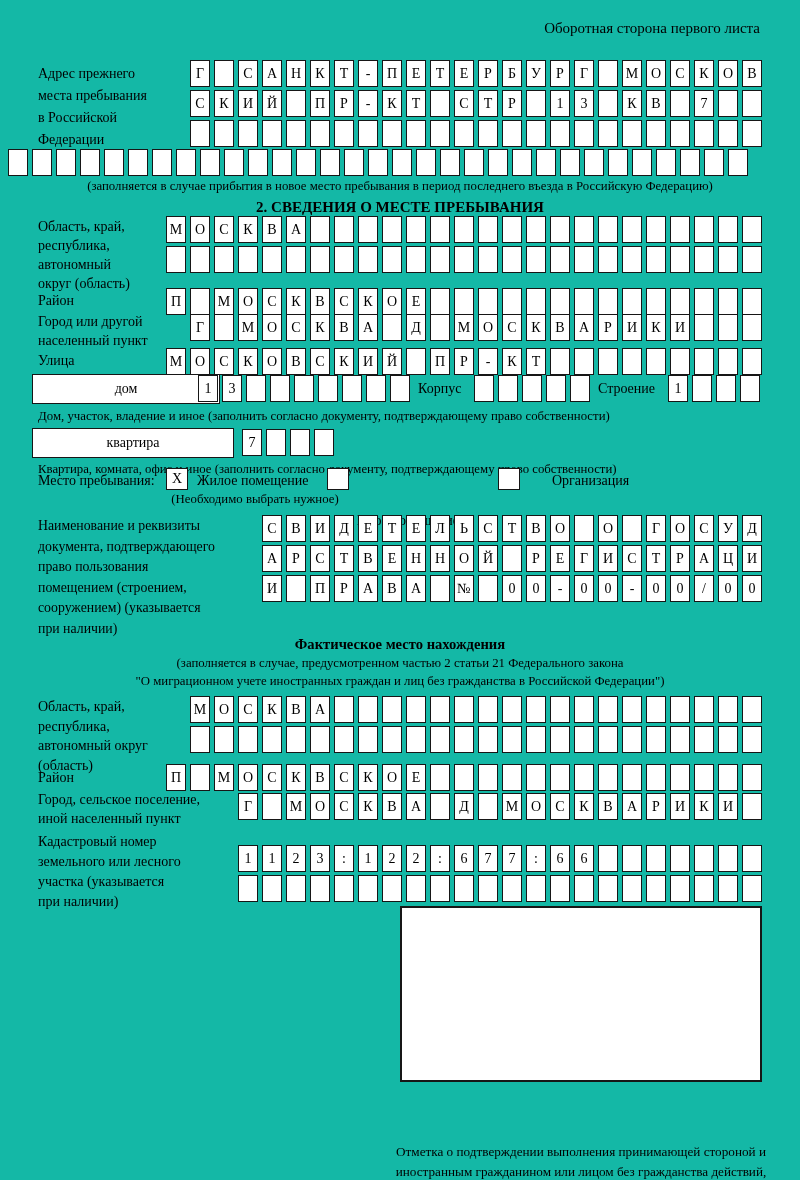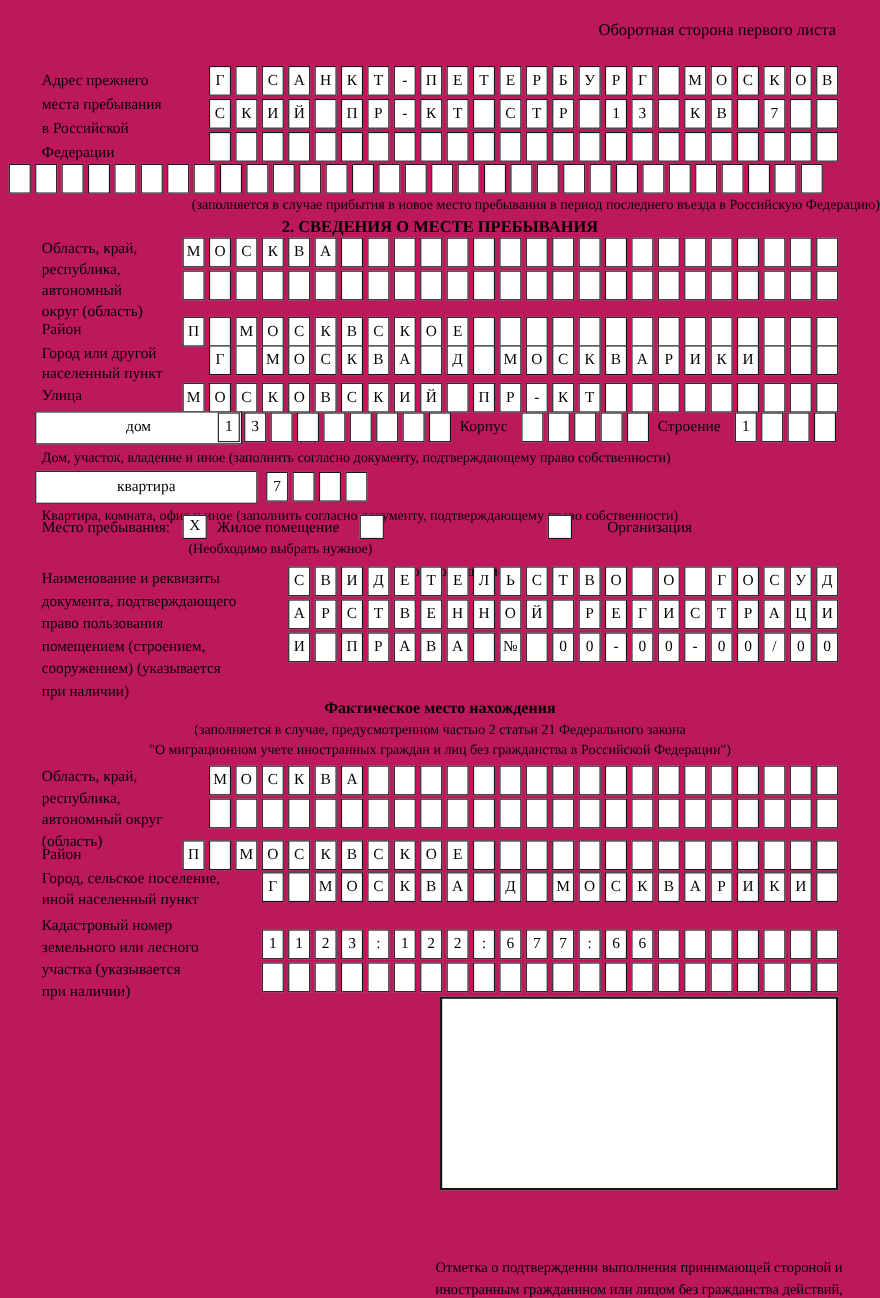--- a/index.html
+++ b/index.html
@@ -1,17 +1,17 @@
 <!DOCTYPE html>
 <html><head>
 <meta charset="utf-8">
 <style>
   html,body{margin:0;padding:0;background:#fff;}
   body{width:800px;height:1180px;font-family:"Liberation Serif","DejaVu Serif",serif;color:#000;}
-  .sheet{position:relative;width:800px;height:1180px;background:#be185d;overflow:hidden;}
+  .sheet{position:relative;width:800px;height:1180px;background:#14b8a6;overflow:hidden;}
   .abs{position:absolute;}
   .lbl{font-size:14px;white-space:pre-line;line-height:19px;}
   .boxes{display:flex;}
   .cell{flex:none;width:20px;height:27px;border:1.7px solid #161616;margin-right:4px;
         display:flex;align-items:center;justify-content:center;
         font-size:14px;line-height:1;background:#fff;box-sizing:border-box;}
   .cell:last-child{margin-right:0;}
   .widebox{border:1.8px solid #161616;display:flex;align-items:center;justify-content:center;
         font-size:14px;background:#fff;box-sizing:border-box;}
   .ckbox{width:22px;height:22px;border:1.8px solid #161616;display:flex;align-items:center;
@@ -138,21 +138,21 @@
       <span class="cell"></span>
       <span class="cell"></span>
       <span class="cell"></span>
       <span class="cell"></span>
       <span class="cell"></span>
       <span class="cell"></span>
       <span class="cell"></span>
       <span class="cell"></span>
       <span class="cell"></span>
     </div>
-  <div class="abs note" style="top:179px;text-align:right;">(заполняется в случае прибытия в новое место пребывания в период последнего въезда в Российскую Федерацию)</div>
+  <div class="abs note" style="top:179px;">(заполняется в случае прибытия в новое место пребывания в период последнего въезда в Российскую Федерацию)</div>
 
   <div class="abs heading" style="top:199px;">2. СВЕДЕНИЯ О МЕСТЕ ПРЕБЫВАНИЯ</div>
 
   <div class="abs lbl" style="left:38px;top:217px;">Область, край,
 республика,
 автономный
 округ (область)</div>
   <div class="abs boxes" style="top:216px;right:38px;">
       <span class="cell">М</span>
       <span class="cell">О</span>

